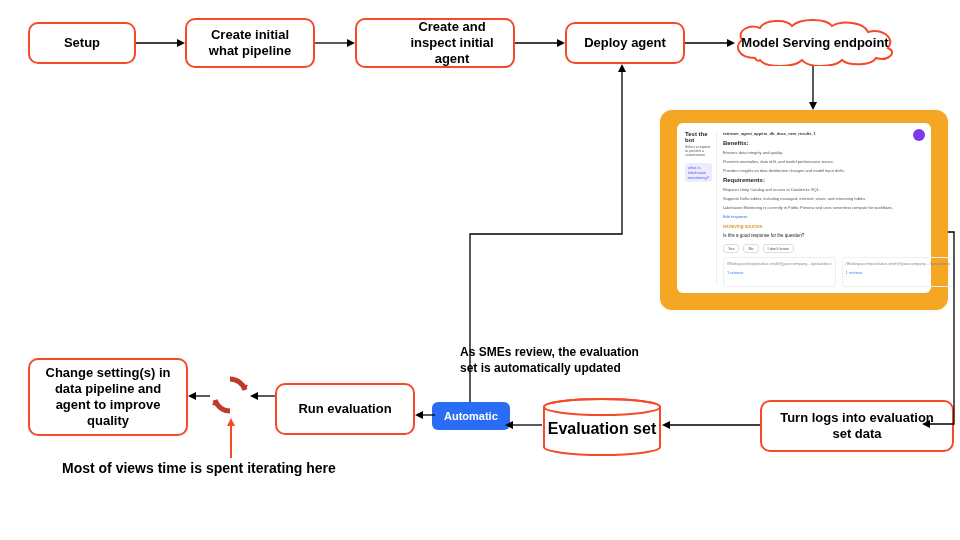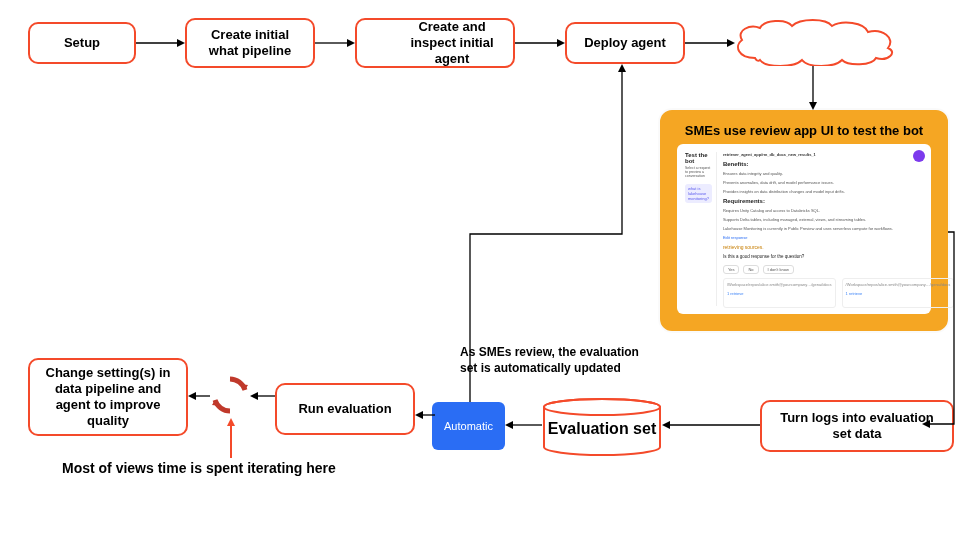--- a/index.html
+++ b/index.html
@@ -94,23 +94,23 @@
     height: 58px;
     display:flex; align-items:center; justify-content:center;
     font-weight:700; font-size:16px; text-align:center;
   }
   .cyl svg { position:absolute; top:0; left:0; width:100%; height:100%; }
   .cyl span { position:relative; z-index:2; margin-top:4px; }
   .badge {
     position:absolute;
     background:#2a6df4;
     color:#fff;
-    font-weight:400;
+    font-weight:700;
     font-size:11px;
-    padding:18px 12px;
+    padding:8px 12px;
     border-radius:6px;
   }
   .note {
     position:absolute;
     font-weight:700;
     font-size:12px;
     color:#000;
     max-width:190px;
     line-height:1.3;
   }
@@ -143,24 +143,24 @@
   <span>Create and inspect initial agent</span>
 </div>
 <div class="box" style="left:565px; top:22px; width:120px; height:42px;">
   <span>Deploy agent</span>
 </div>
 
 <div class="cloud" style="left:730px; top:18px;">
   <svg viewBox="0 0 170 48">
     <path d="M25,40 C8,40 4,28 12,22 C6,12 20,6 30,10 C34,2 56,0 62,8 C70,0 96,0 102,8 C112,2 134,4 138,14 C152,10 166,20 158,30 C168,34 158,44 146,40 C142,48 118,48 112,42 C104,50 78,50 72,42 C64,50 36,50 30,42 C28,44 26,42 25,40 Z" fill="#fff" stroke="#f44a2a" stroke-width="2"></path>
   </svg>
+  <span>Model Serving endpoint</span>
 </div>
 
 <div class="panel" style="left:660px; top:110px; width:288px;">
-  <div class="panel-title">SMEs use review app UI to test the bot</div>
   <div class="mock-app">
     <div class="mock-dot"></div>
     <div class="mock-side">
       <div class="t">Test the bot</div>
       <div style="font-size:3.5px; margin-top:2px;">Select a request to preview a conversation</div>
       <div class="mock-side-btn">what is lakehouse monitoring?</div>
     </div>
     <div class="mock-main">
       <div style="font-size:4px; font-weight:600; color:#333;">retriever_agent_app/rm_db_docs_new_results_1</div>
       <div class="mock-head">Benefits:</div>

